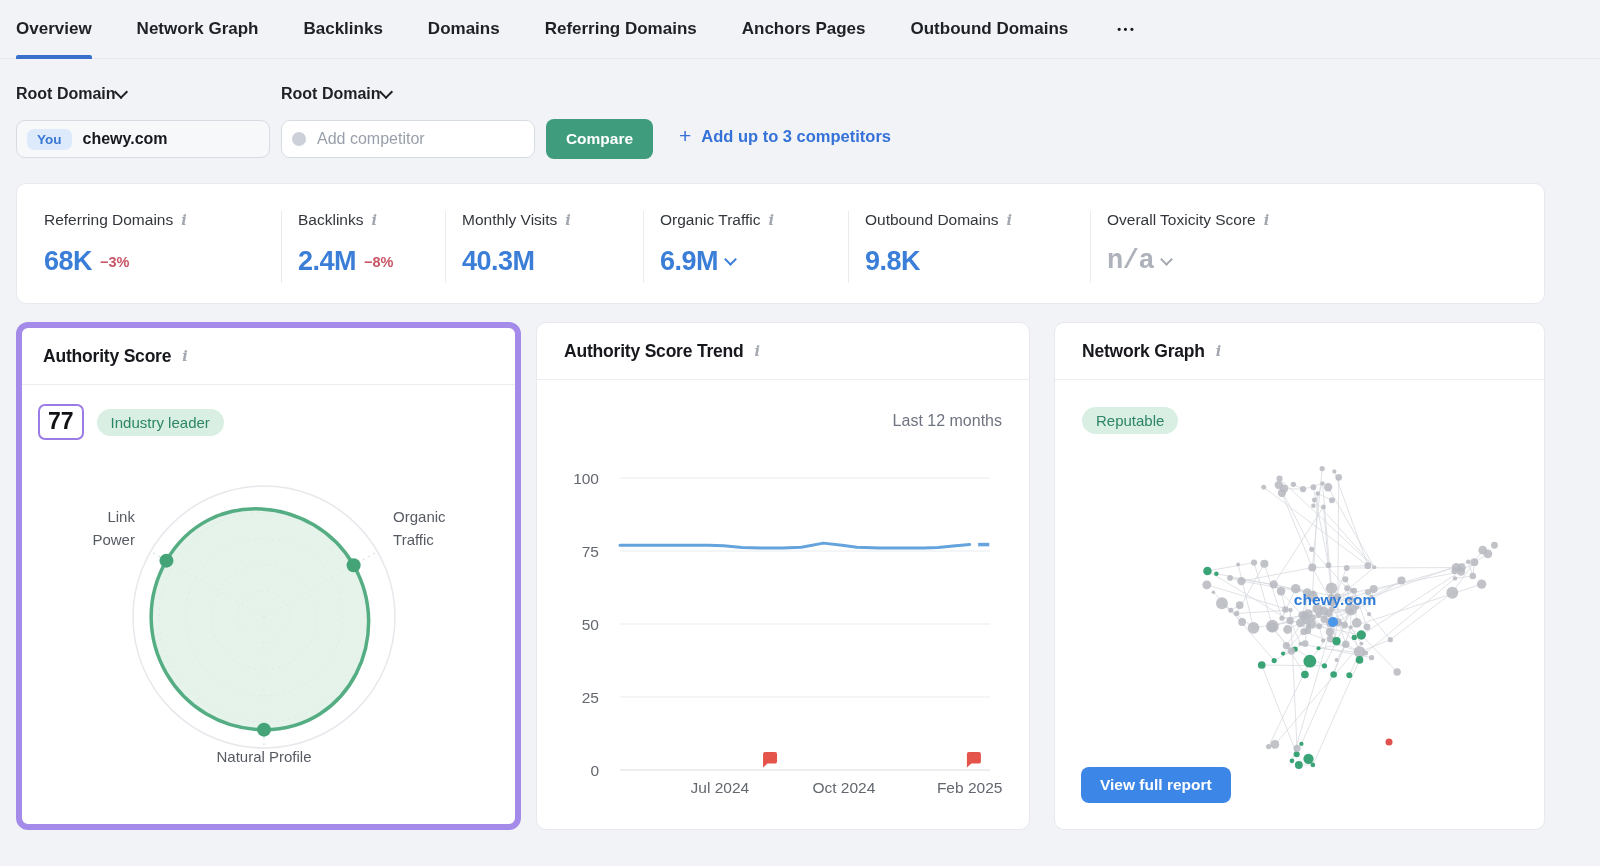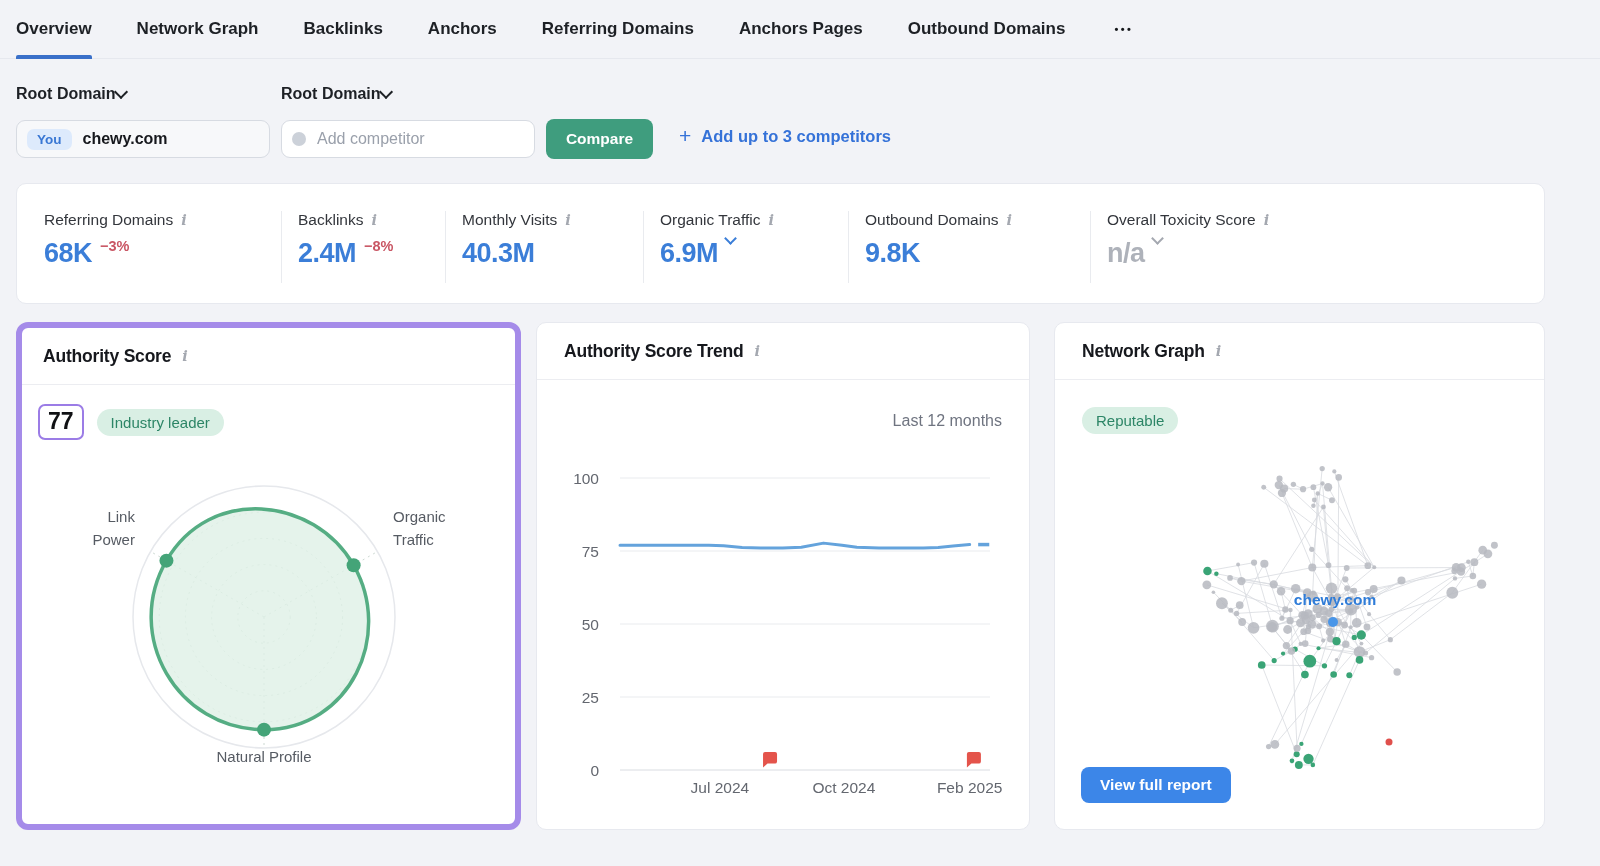--- a/index.html
+++ b/index.html
@@ -36,23 +36,23 @@
 
   
   .metrics{position:absolute;left:16px;top:183px;width:1529px;height:121px;background:#fff;border:1px solid #e7e9ef;
            border-radius:10px;box-sizing:border-box;display:flex;padding:27px 0 0 27px;}
   .metric{box-sizing:border-box;padding:0 16px 0 16px;height:72px;border-right:1px solid #e9ebef;}
   .metric.m1{padding-left:0;width:238px;}
   .metric.m2{width:164px;} .metric.m3{width:198px;} .metric.m4{width:205px;} .metric.m5{width:242px;}
   .metric.m6{flex:1;border-right:none;}
   .mlabel{display:flex;gap:8px;align-items:center;font-size:15.5px;color:#33363c;white-space:nowrap;}
   .info{color:#a4a8b0;font-size:14.5px;font-family:"DejaVu Serif",serif;font-style:italic;font-weight:700;cursor:pointer;line-height:1;}
-  .mvalue{margin-top:9px;display:flex;align-items:flex-start;gap:8px;}
+  .mvalue{margin-top:17px;display:flex;align-items:center;gap:8px;}
   .val{font-size:27px;font-weight:700;color:#3b7ed8;letter-spacing:-0.5px;}
-  .val.muted{color:#aeb2ba;}
+  .val.muted{color:#aeb2ba;font-family:Liberation Mono, monospace;}
   .delta{font-size:14.5px;font-weight:600;color:#c95664;}
   .chev-sm{width:7px;height:7px;border-right:2.5px solid #3b7ed8;border-bottom:2.5px solid #3b7ed8;transform:rotate(45deg);margin-top:-4px;cursor:pointer;}
   .chev-sm.gray{border-color:#a4a8b0;}
 
   
   .card{position:absolute;top:322px;background:#fff;border:1px solid #e7e9ef;border-radius:10px;box-sizing:border-box;}
   .card header{height:57px;display:flex;align-items:center;gap:11px;padding:0 27px;border-bottom:1px solid #ecedf1;box-sizing:border-box;}
   .card h2{font-size:17.5px;font-weight:700;margin:0;color:#16181d;letter-spacing:-0.2px;}
   .card .body{position:relative;}
   .body>svg{position:absolute;left:0;top:0;}
@@ -78,21 +78,21 @@
 </style>
 </head>
 <body>
 
 <div class="page">
 
   <nav class="tabbar">
     <div class="tab active">Overview</div>
     <div class="tab">Network Graph</div>
     <div class="tab">Backlinks</div>
-    <div class="tab">Anchors</div>
+    <div class="tab">Domains</div>
     <div class="tab">Referring Domains</div>
     <div class="tab">Anchors Pages</div>
     <div class="tab">Outbound Domains</div>
     <div class="tab more">•••</div>
   </nav>
 
   <div class="scope" style="left:16px">
     <span>Root Domain</span>
     <span class="chev"></span>
   </div>

